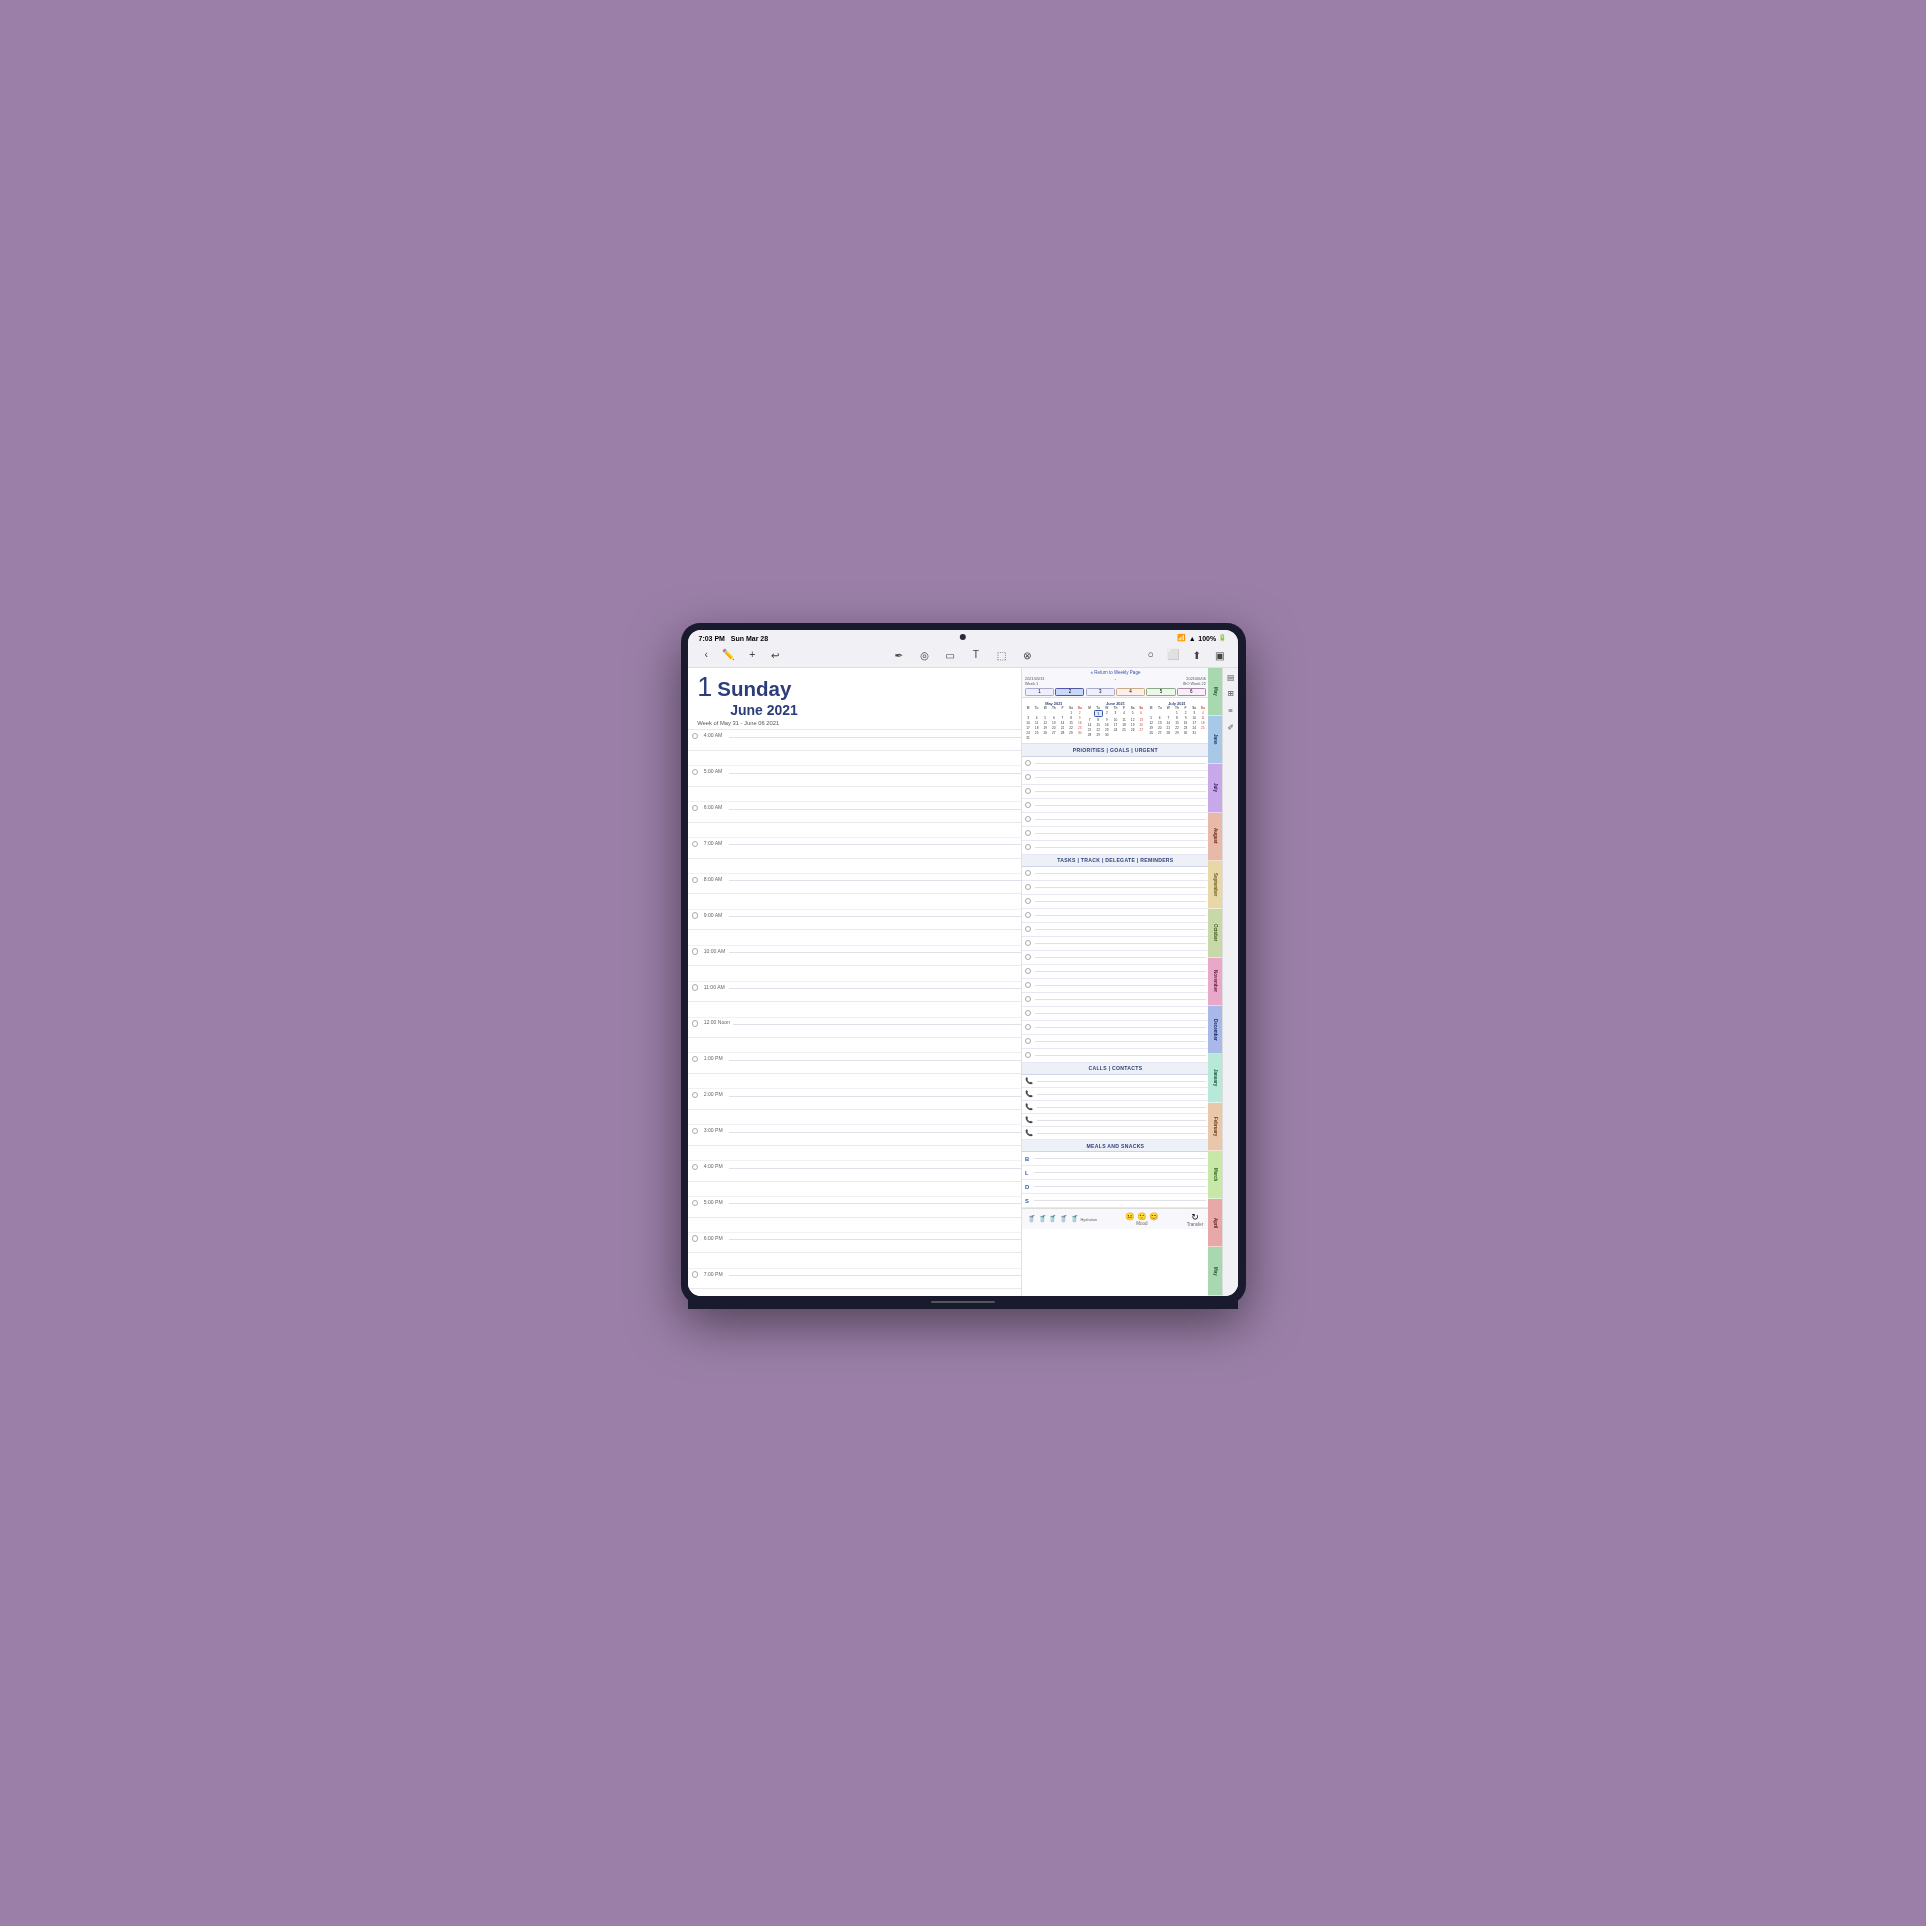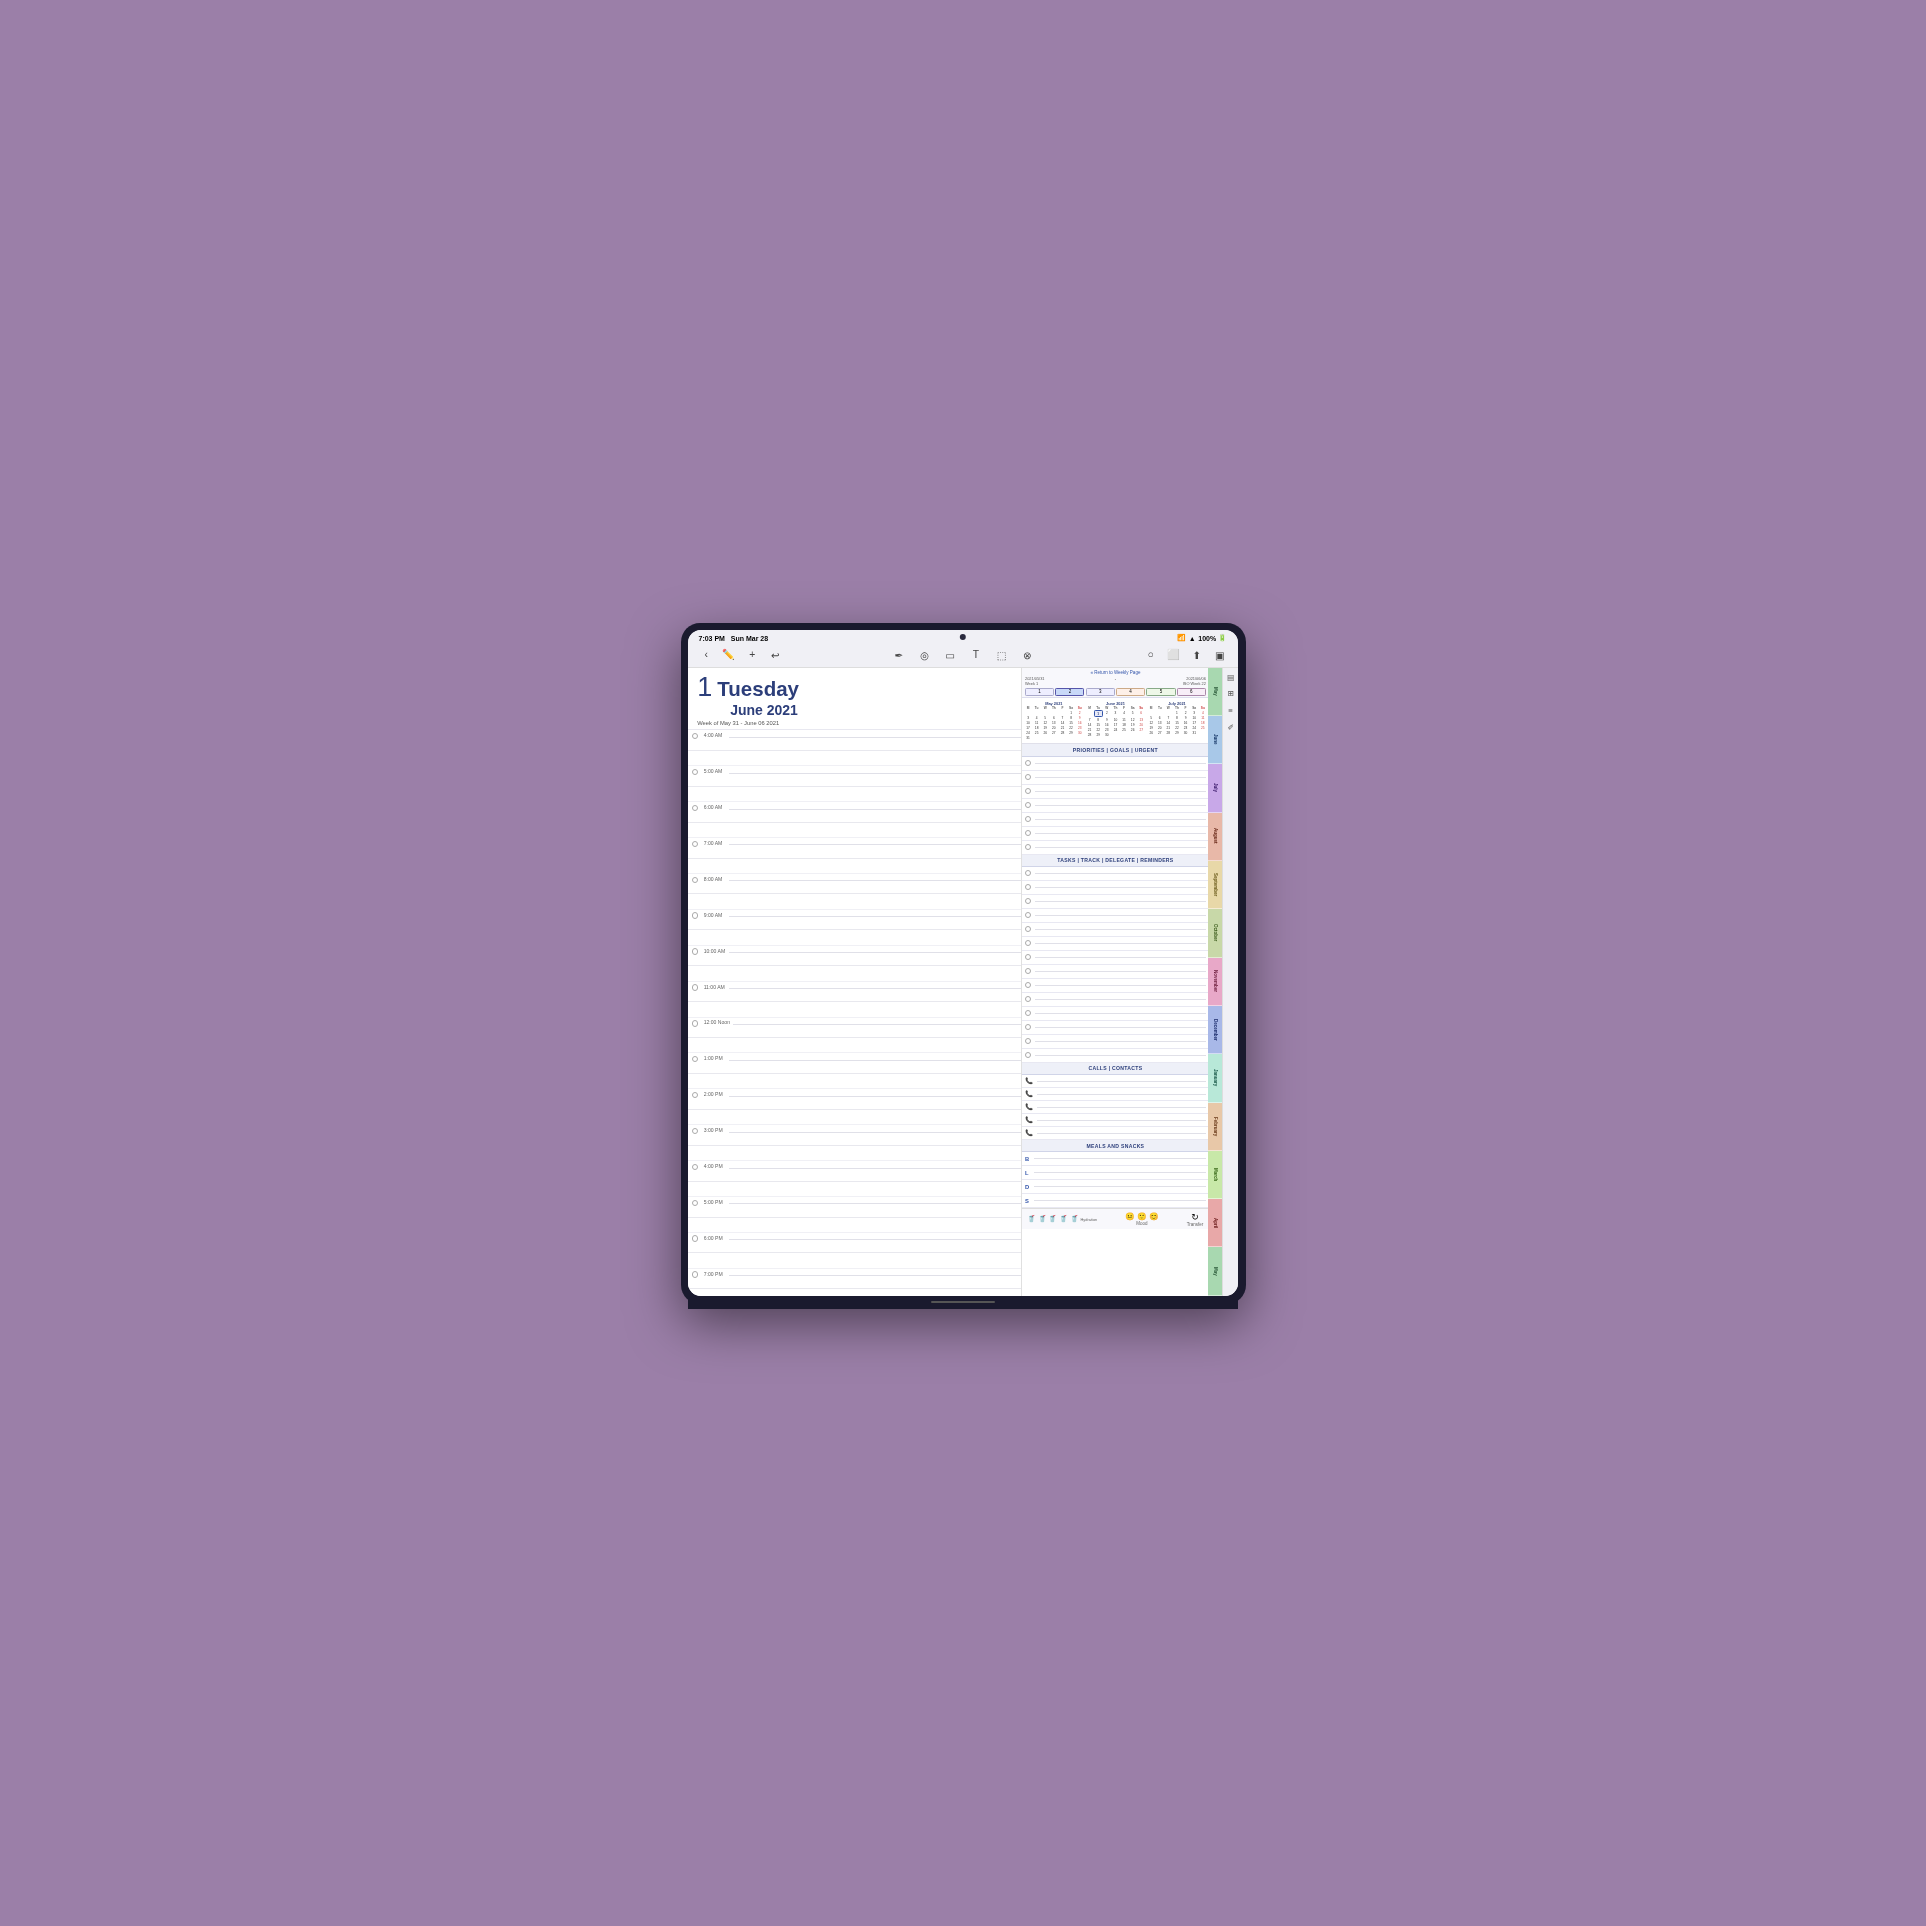--- a/index.html
+++ b/index.html
@@ -454,21 +454,21 @@
       </div>
     </div>
 
     <div class="main-content">
 
       <div class="daily-planner">
 
         <div class="planner-header">
           <div class="day-title-row">
             <span class="day-number">1</span>
-            <span class="day-name">Tuesday</span>
+            <span class="day-name">Sunday</span>
           </div>
           <div class="month-year">June 2021</div>
           <div class="week-label">Week of May 31 - June 06 2021</div>
         </div>
 
         <div class="time-slots">
 
           <div class="time-slot">
             <div class="time-dot"></div>
             <div class="time-label">4:00 AM</div>

